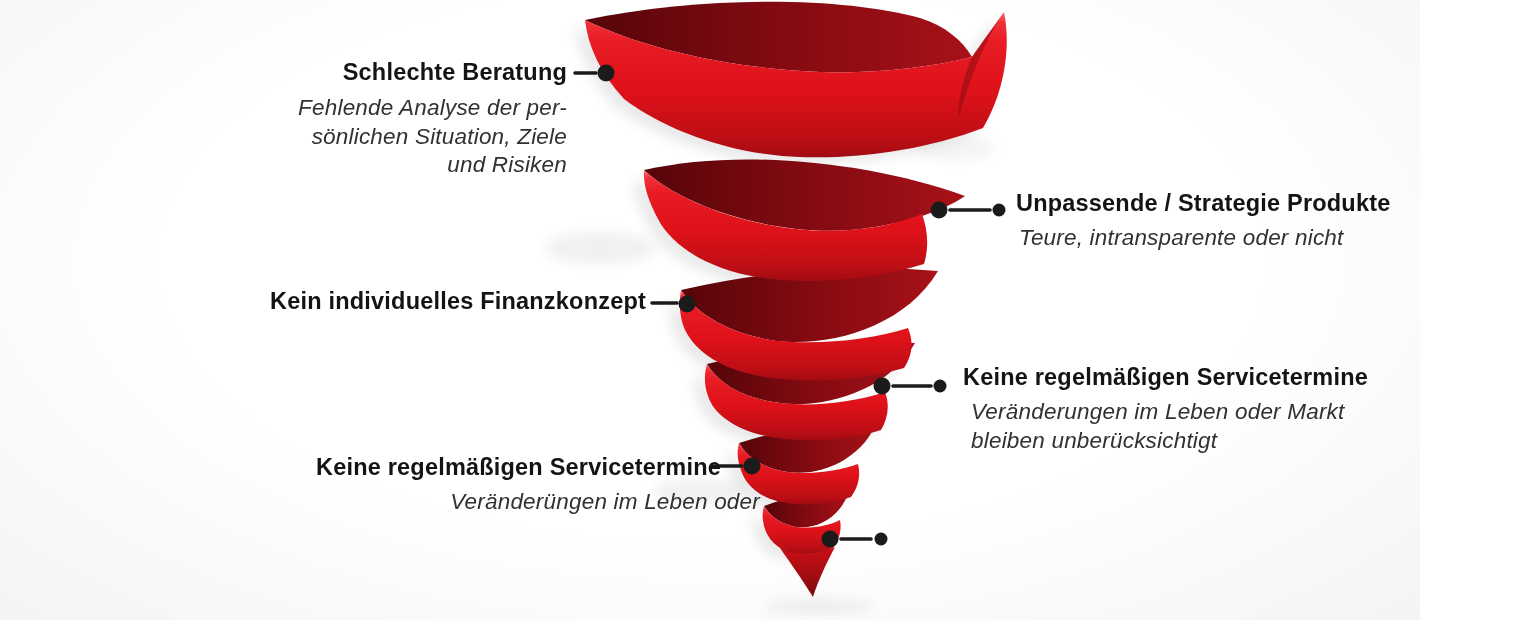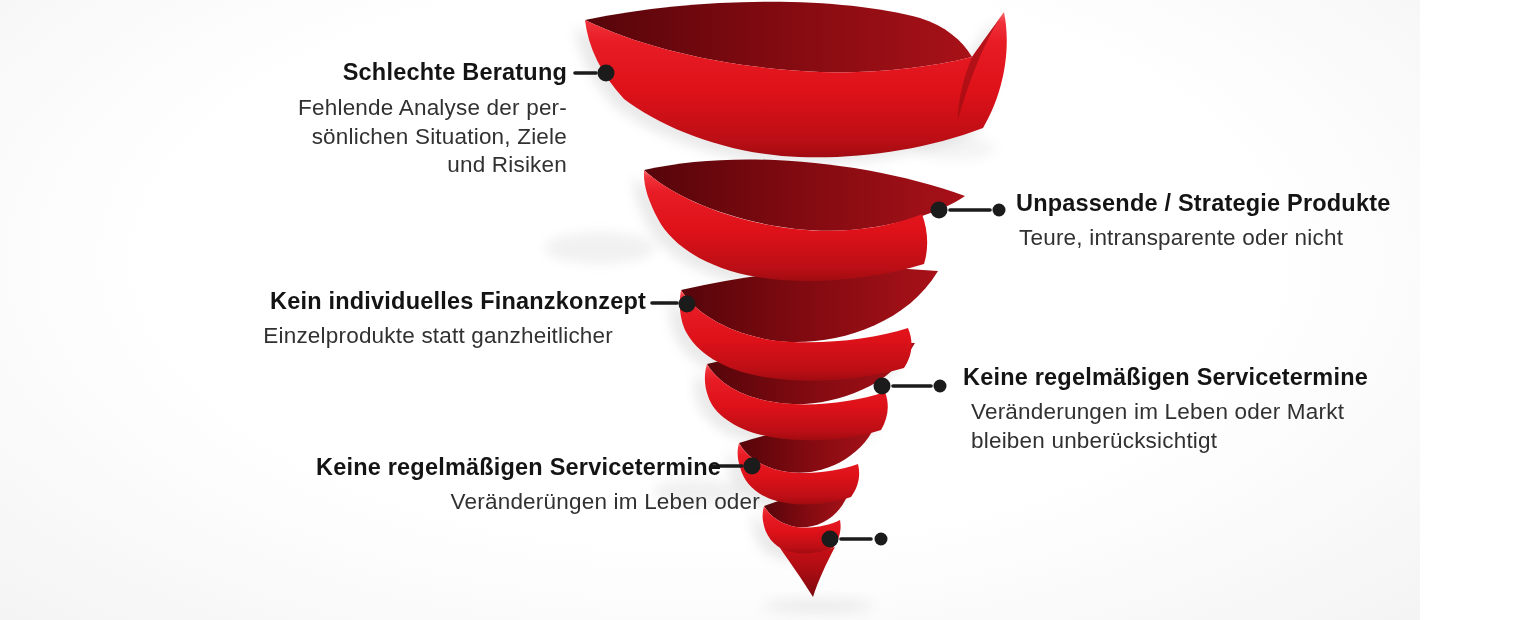--- a/index.html
+++ b/index.html
@@ -21,20 +21,21 @@
     letter-spacing:.2px;
     white-space:nowrap;
     margin-bottom:6px;
   }
   .label .line{
     font-size:22.5px;
     line-height:28.5px;
     color:#313131;
     letter-spacing:.2px;
     white-space:nowrap;
+    font-style:italic;
   }
   .align-r{text-align:right;}
   .align-l{text-align:left;}
 
   .label-l1{left:230px;top:57px;width:337px;}
   .label-l1 .title{margin-bottom:7px;}
   .label-l2{left:225px;top:286px;width:421px;}
   .label-l2 .line{margin-right:33px;}
   .label-l3{left:316px;top:452px;width:444px;}
   .label-l3 .title{margin-right:54px;}
@@ -146,21 +147,20 @@
 
   <div class="label label-l1 align-r">
     <span class="title">Schlechte Beratung</span>
     <div class="line">Fehlende Analyse der per-</div>
     <div class="line">sönlichen Situation, Ziele</div>
     <div class="line">und Risiken</div>
   </div>
 
   <div class="label label-l2 align-r">
     <span class="title">Kein individuelles Finanzkonzept</span>
-    <div class="line">Einzelprodukte statt ganzheitlicher</div>
   </div>
 
   <div class="label label-l3 align-r">
     <span class="title">Keine regelmäßigen Servicetermine</span>
     <div class="line">Veränderüngen im Leben oder</div>
   </div>
 
   <div class="label label-r1 align-l">
     <span class="title">Unpassende / Strategie Produkte</span>
     <div class="line">Teure, intransparente oder nicht</div>

